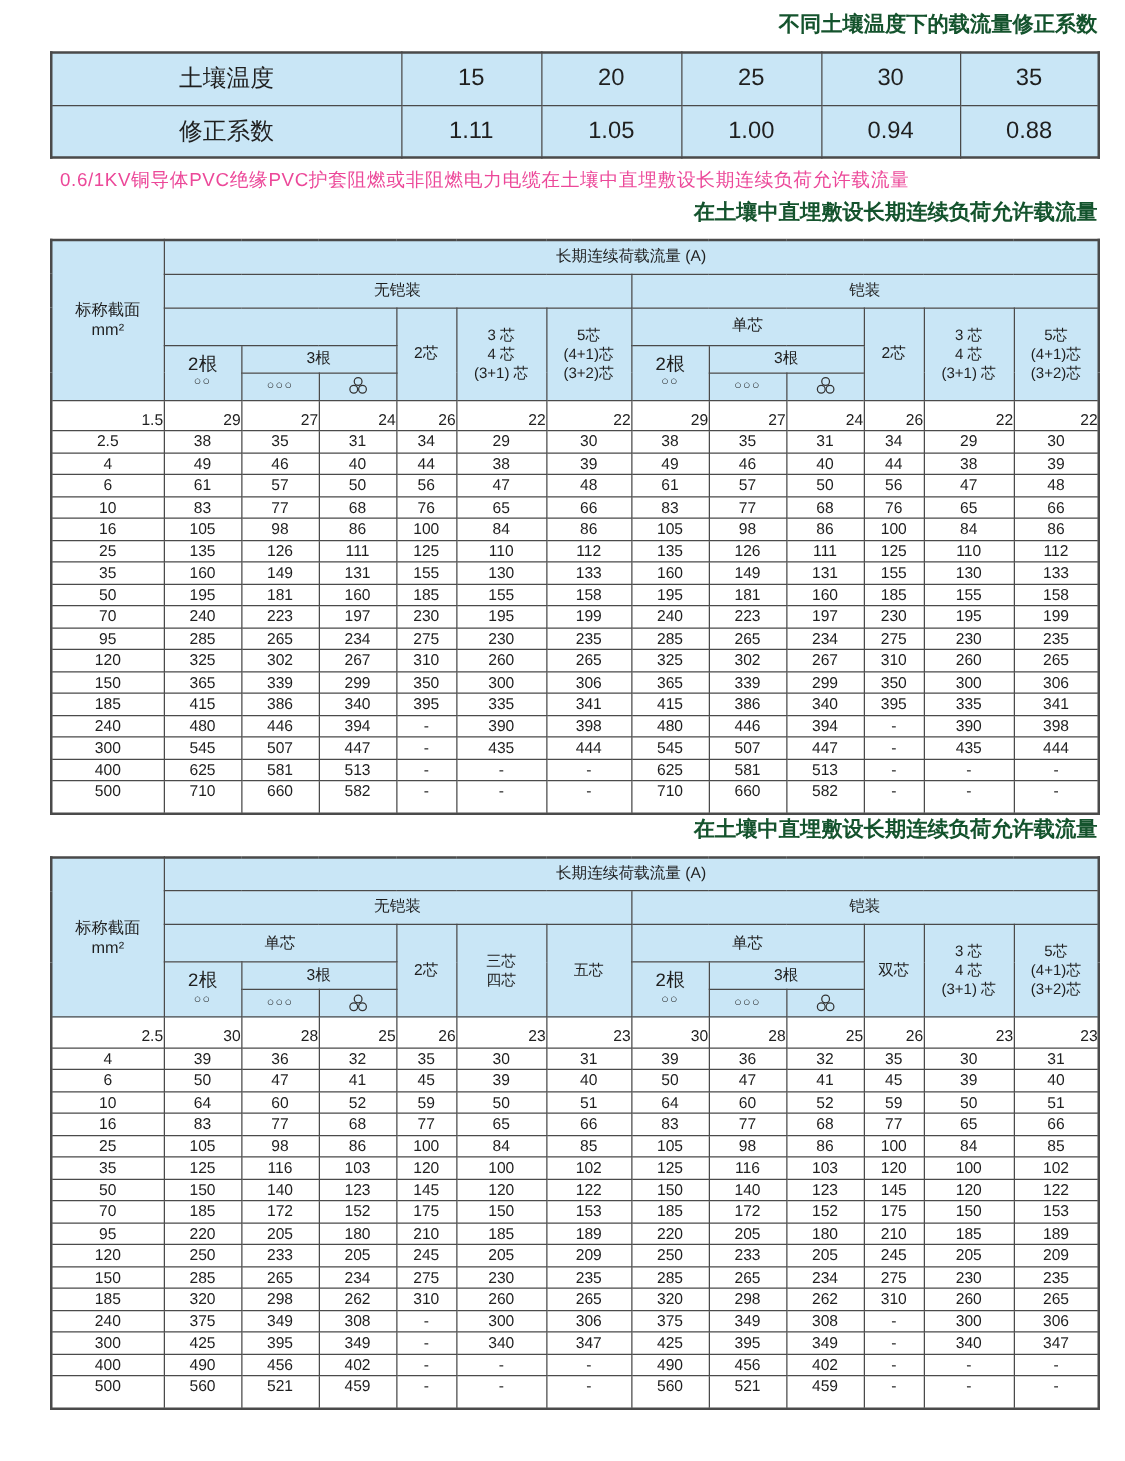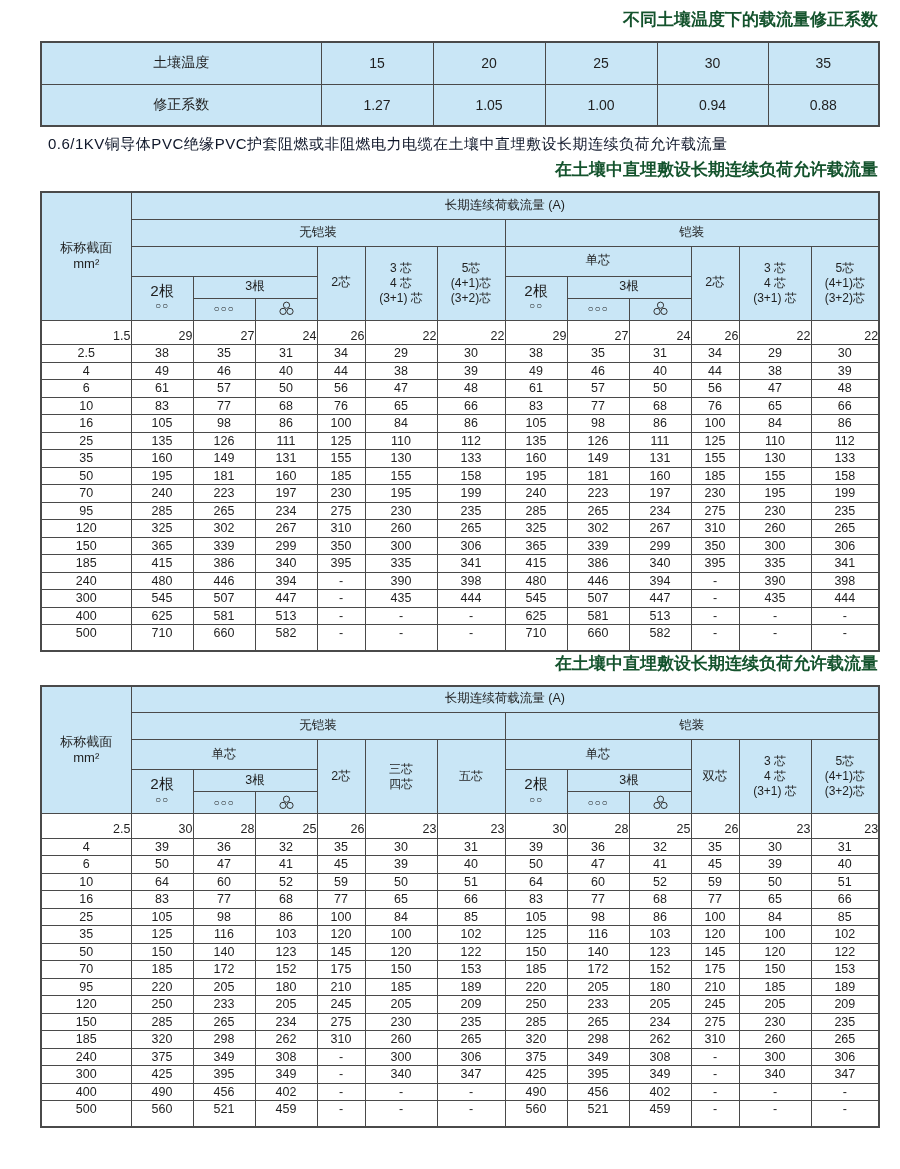--- a/index.html
+++ b/index.html
@@ -17,34 +17,34 @@
     text-align: right;
     font-weight: bold;
     font-size: 17px;
     margin: 0 22px 10px 0;
     color: #14532d;
   }
   .note {
     font-size: 15px;
     margin: 8px 0 4px 48px;
     letter-spacing: 0.5px;
-    color: #0f172a;
+    color: #ec4899;
   }
 
   table { border-collapse: collapse; table-layout: fixed; margin-left: 40px; }
   td {
     border: 1px solid #4a4a4a;
     text-align: center;
     vertical-align: middle;
     padding: 0;
   }
 
   
   .soil { width: 838px; margin-bottom: 6px; border: 2px solid #4a4a4a; }
-  .soil td { background: #c9e6f6; height: 42px; font-size: 14px; }
+  .soil td { background: #c9e6f6; height: 42px; font-size: 19px; }
 
   
   .big { width: 838px; border: 2px solid #4a4a4a; }
   .big thead td { background: #c9e6f6; font-size: 12.5px; line-height: 1.25; margin-left: 29px; }
   .big .r1 td { height: 27px; }
   .big .r2 td { height: 27px; }
   .big .r3 td { height: 30px; }
   .big .r4 td { height: 22px; }
   .big .r5 td { height: 22px; }
   .big td.nominal { font-size: 13px; }
@@ -76,21 +76,21 @@
         <tr>
       <td>土壤温度</td>
       <td>15</td>
       <td>20</td>
       <td>25</td>
       <td>30</td>
       <td>35</td>
     </tr>
     <tr>
       <td>修正系数</td>
-      <td>1.27</td>
+      <td>1.11</td>
       <td>1.05</td>
       <td>1.00</td>
       <td>0.94</td>
       <td>0.88</td>
     </tr>
   </tbody>
     </table>
 
   <div class="note">0.6/1KV铜导体PVC绝缘PVC护套阻燃或非阻燃电力电缆在土壤中直埋敷设长期连续负荷允许载流量</div>
   <div class="doc-title">在土壤中直埋敷设长期连续负荷允许载流量</div>

